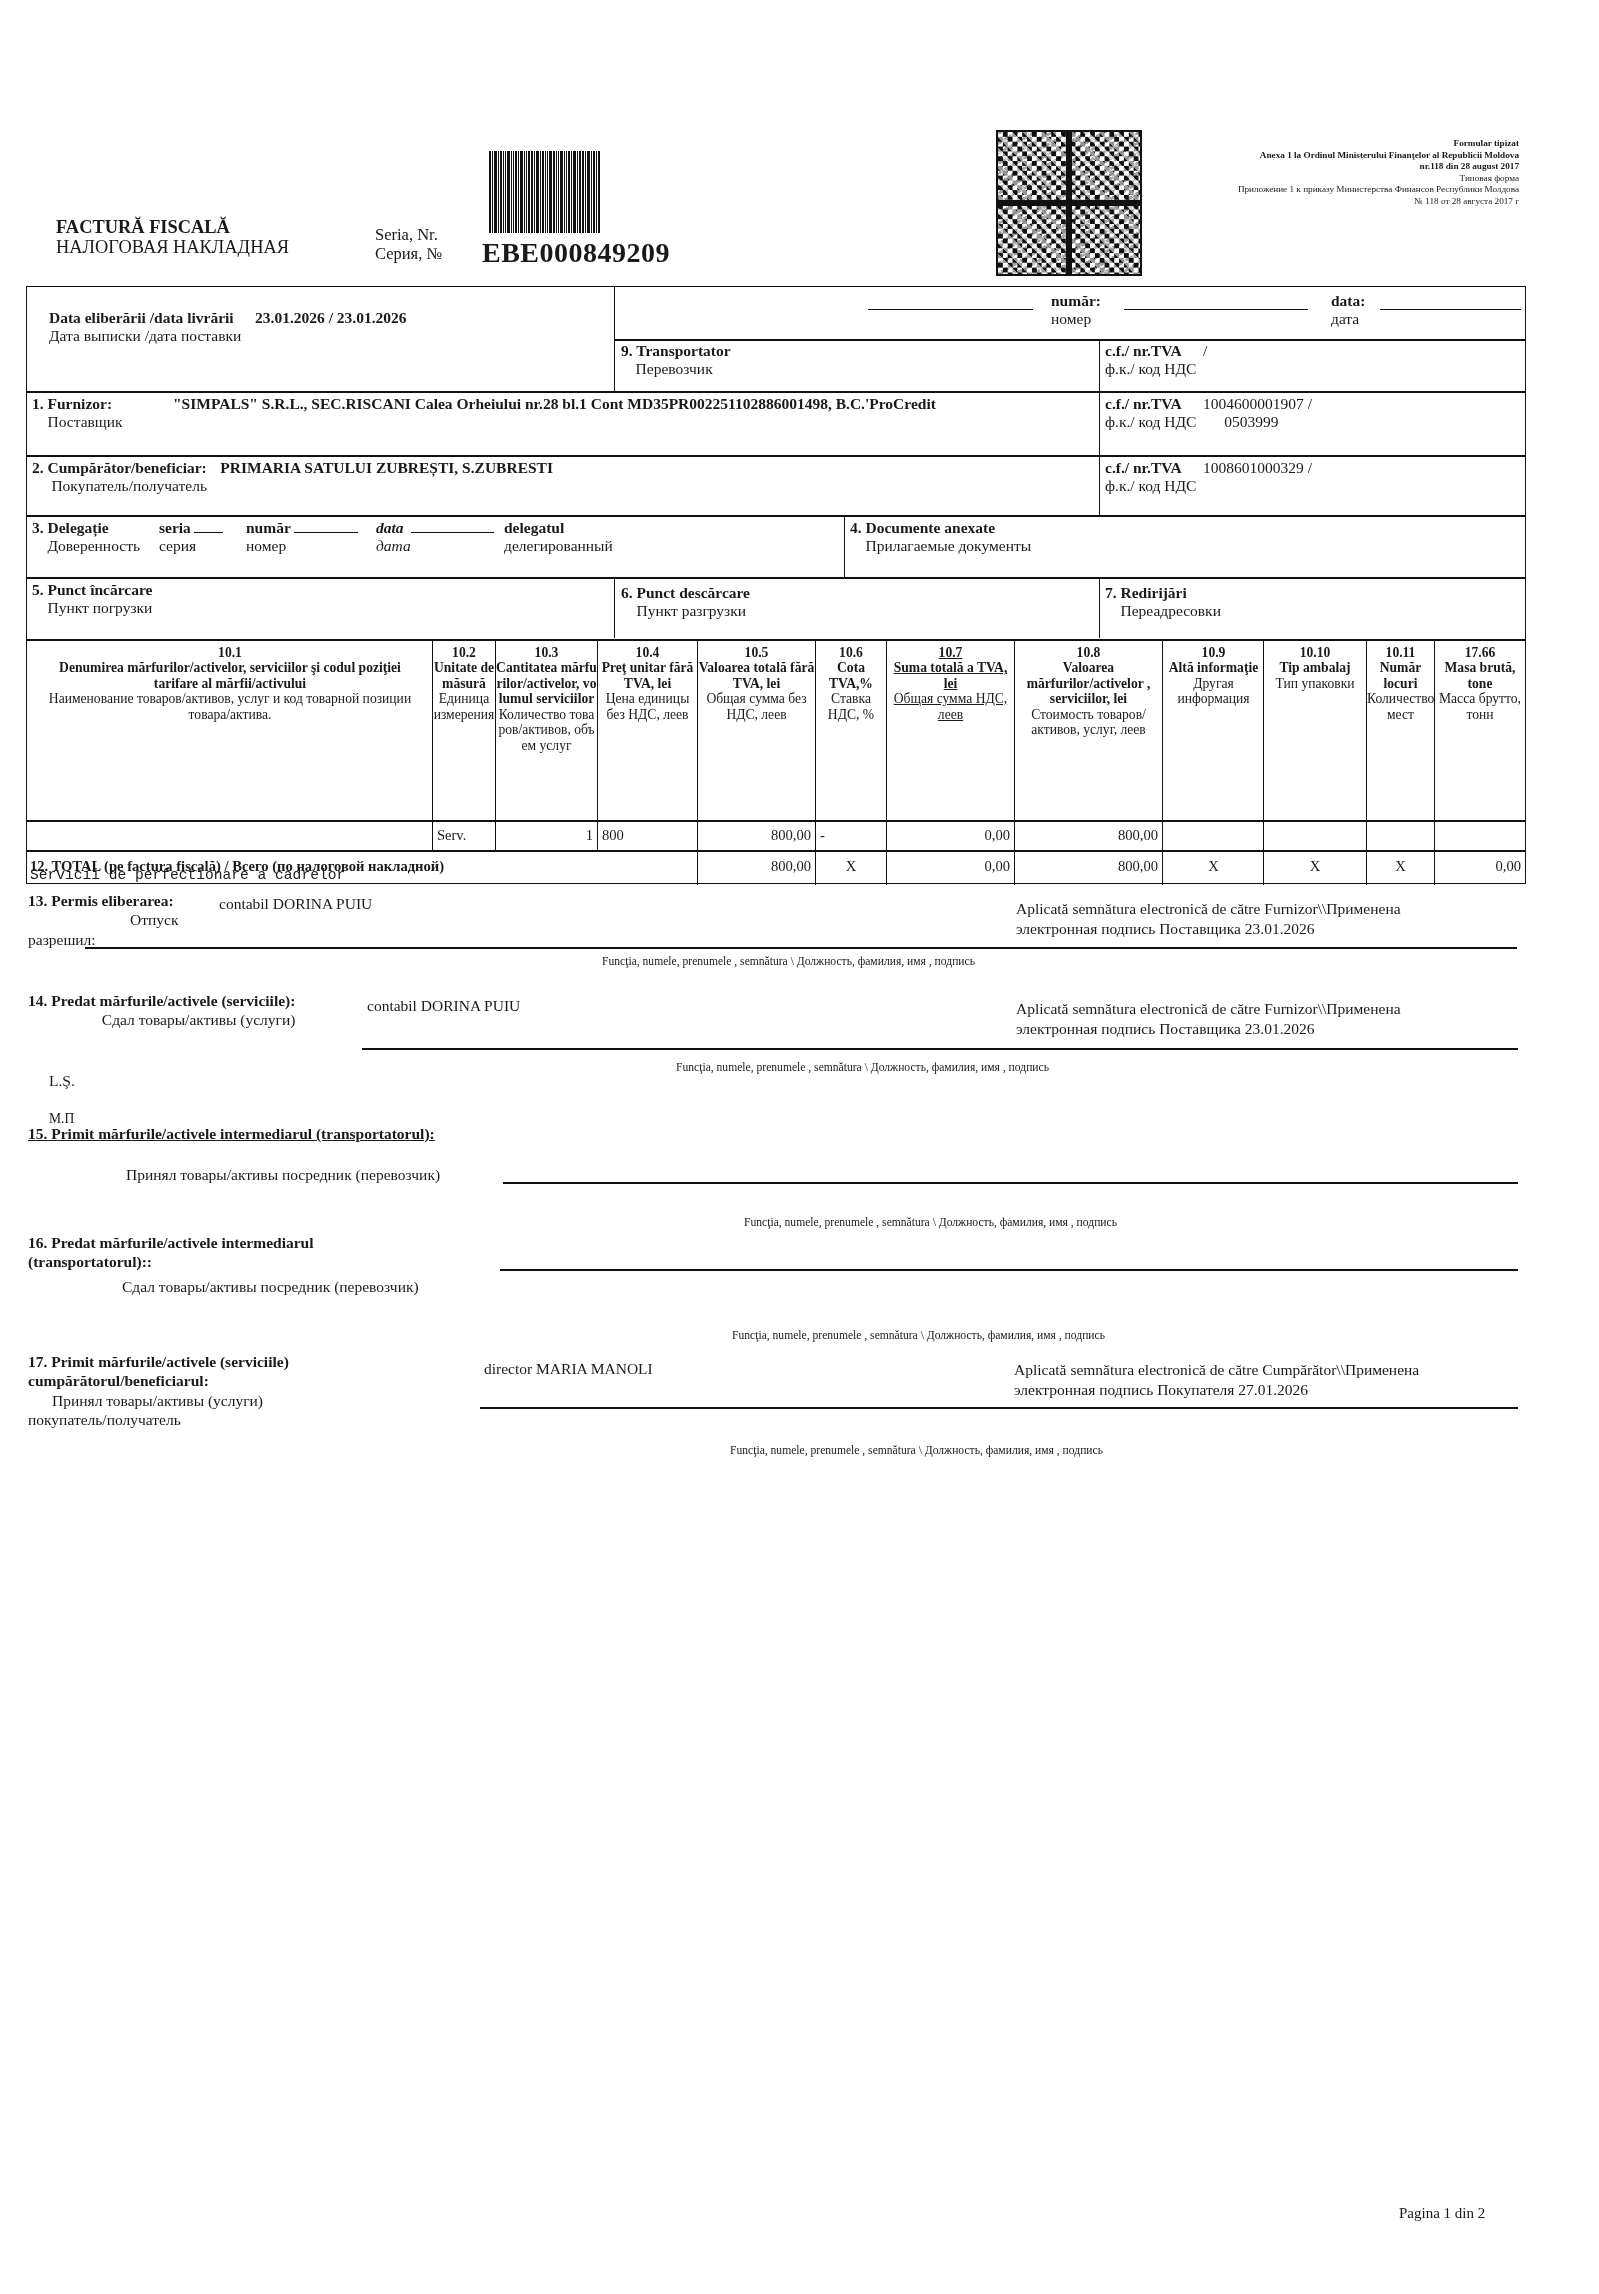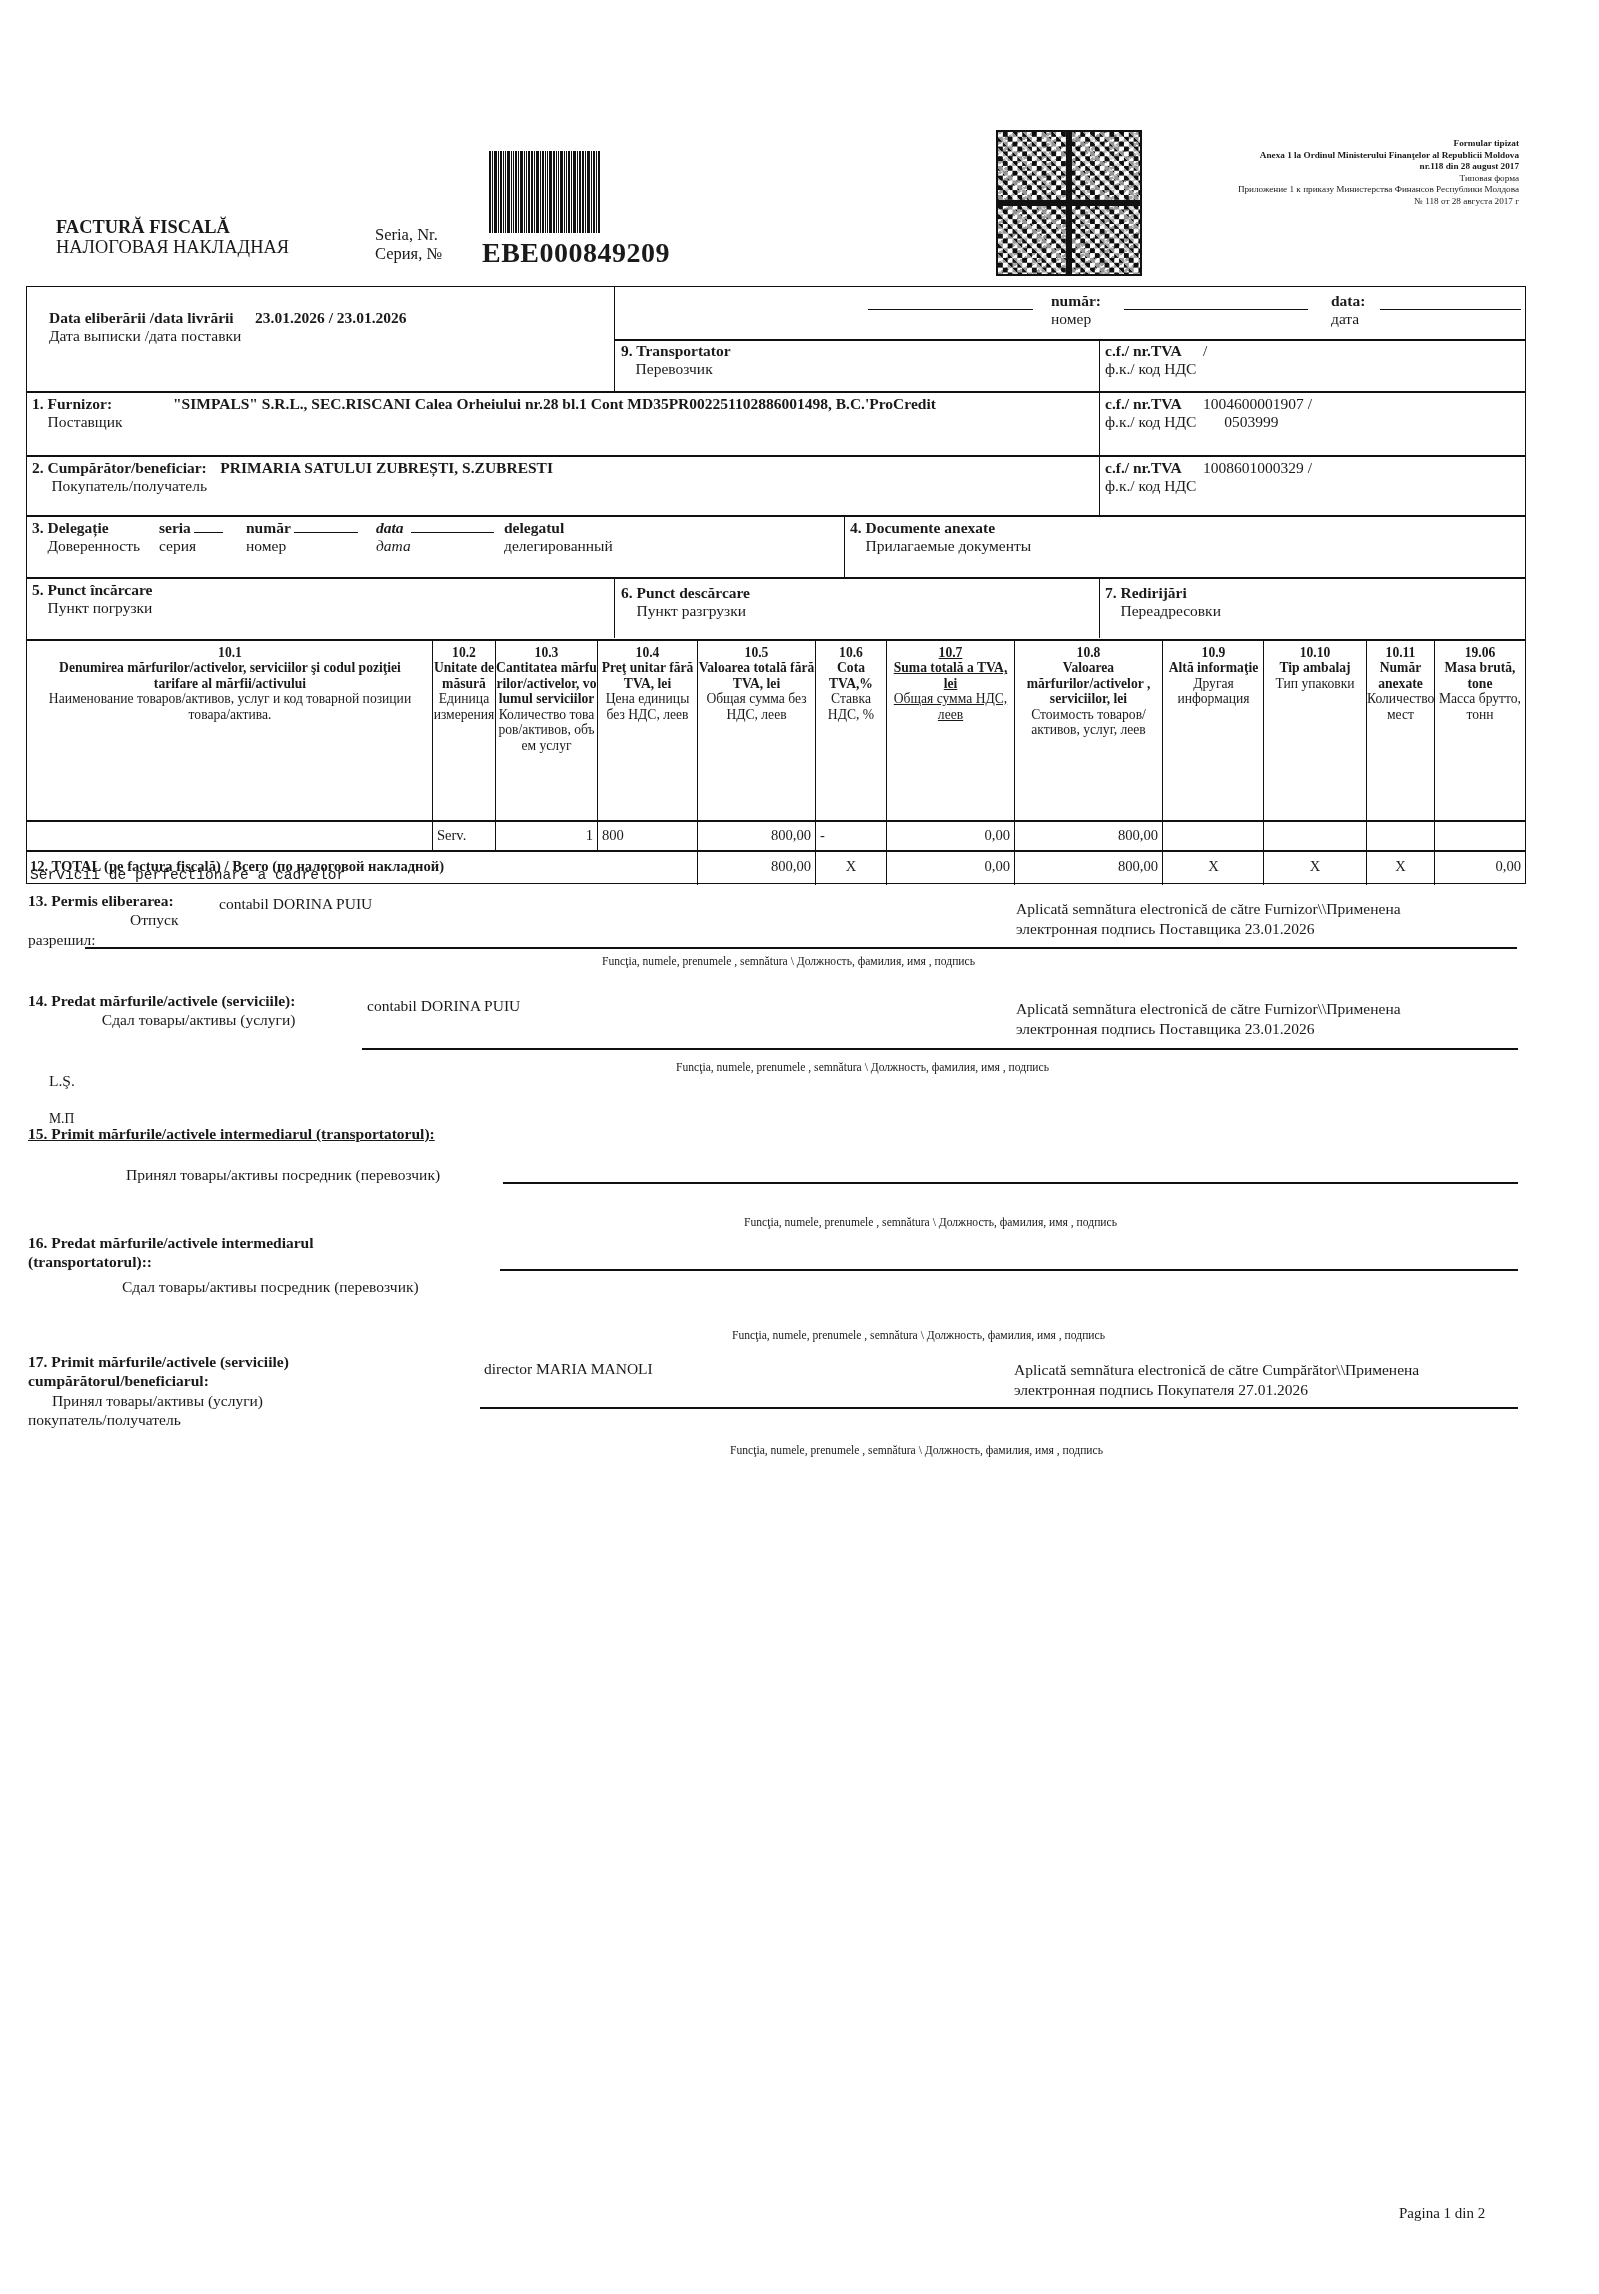--- a/index.html
+++ b/index.html
@@ -283,25 +283,25 @@
   <span class="ro">Altă informaţie</span>
   <span class="rus">Другая информация</span>
 </div>
 <div class="th" style="left:1264px; top:639px; width:102px;">
   <span class="n">10.10</span>
   <span class="ro">Tip ambalaj</span>
   <span class="rus">Тип упаковки</span>
 </div>
 <div class="th" style="left:1367px; top:639px; width:67px;">
   <span class="n">10.11</span>
-  <span class="ro">Număr anexate</span>
+  <span class="ro">Număr locuri</span>
   <span class="rus">Количество мест</span>
 </div>
 <div class="th" style="left:1435px; top:639px; width:90px;">
-  <span class="n">19.06</span>
+  <span class="n">17.66</span>
   <span class="ro">Masa brută, tone</span>
   <span class="rus">Масса брутто, тонн</span>
 </div>
 
 <div>
   <div class="td" style="left:26px; top:862px; width:406px;font-family:Liberation Mono, monospace;">Servicii de perfectionare a cadrelor</div>
   <div class="td" style="left:433px; top:822px; width:62px;">Serv.</div>
   <div class="td r" style="left:496px; top:822px; width:101px;">1</div>
   <div class="td" style="left:598px; top:822px; width:99px;">800</div>
   <div class="td r" style="left:698px; top:822px; width:117px;">800,00</div>

